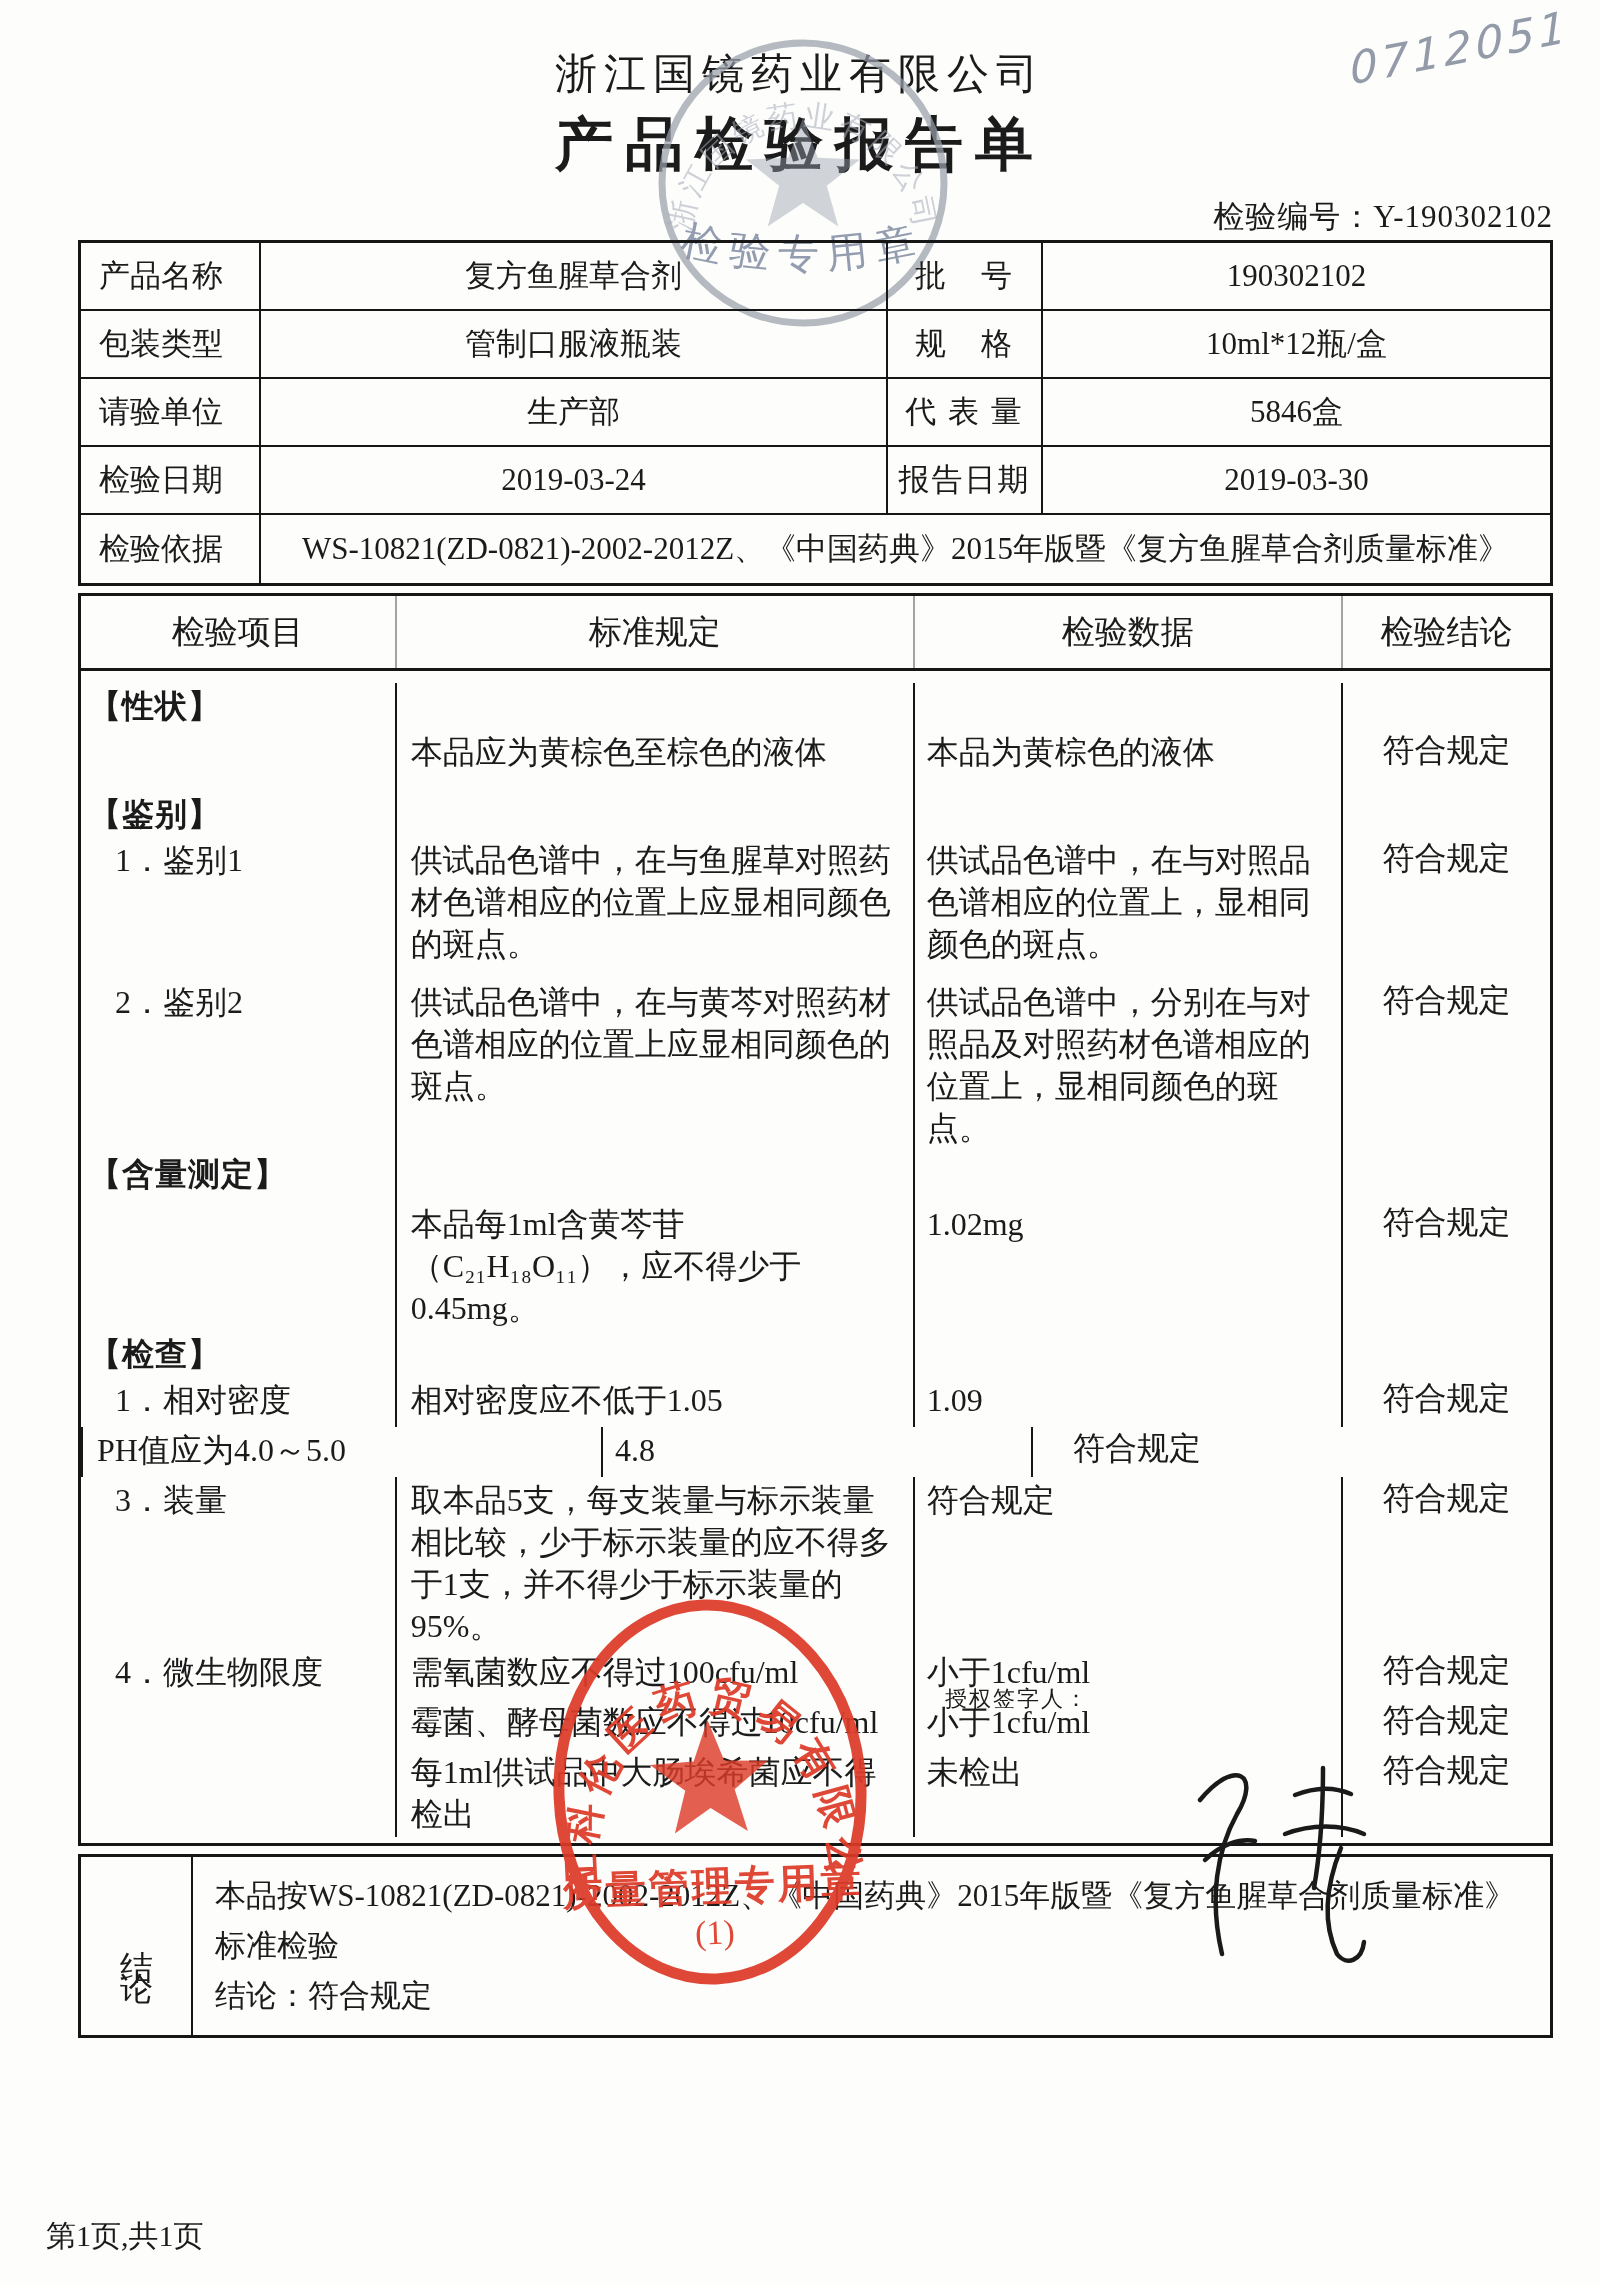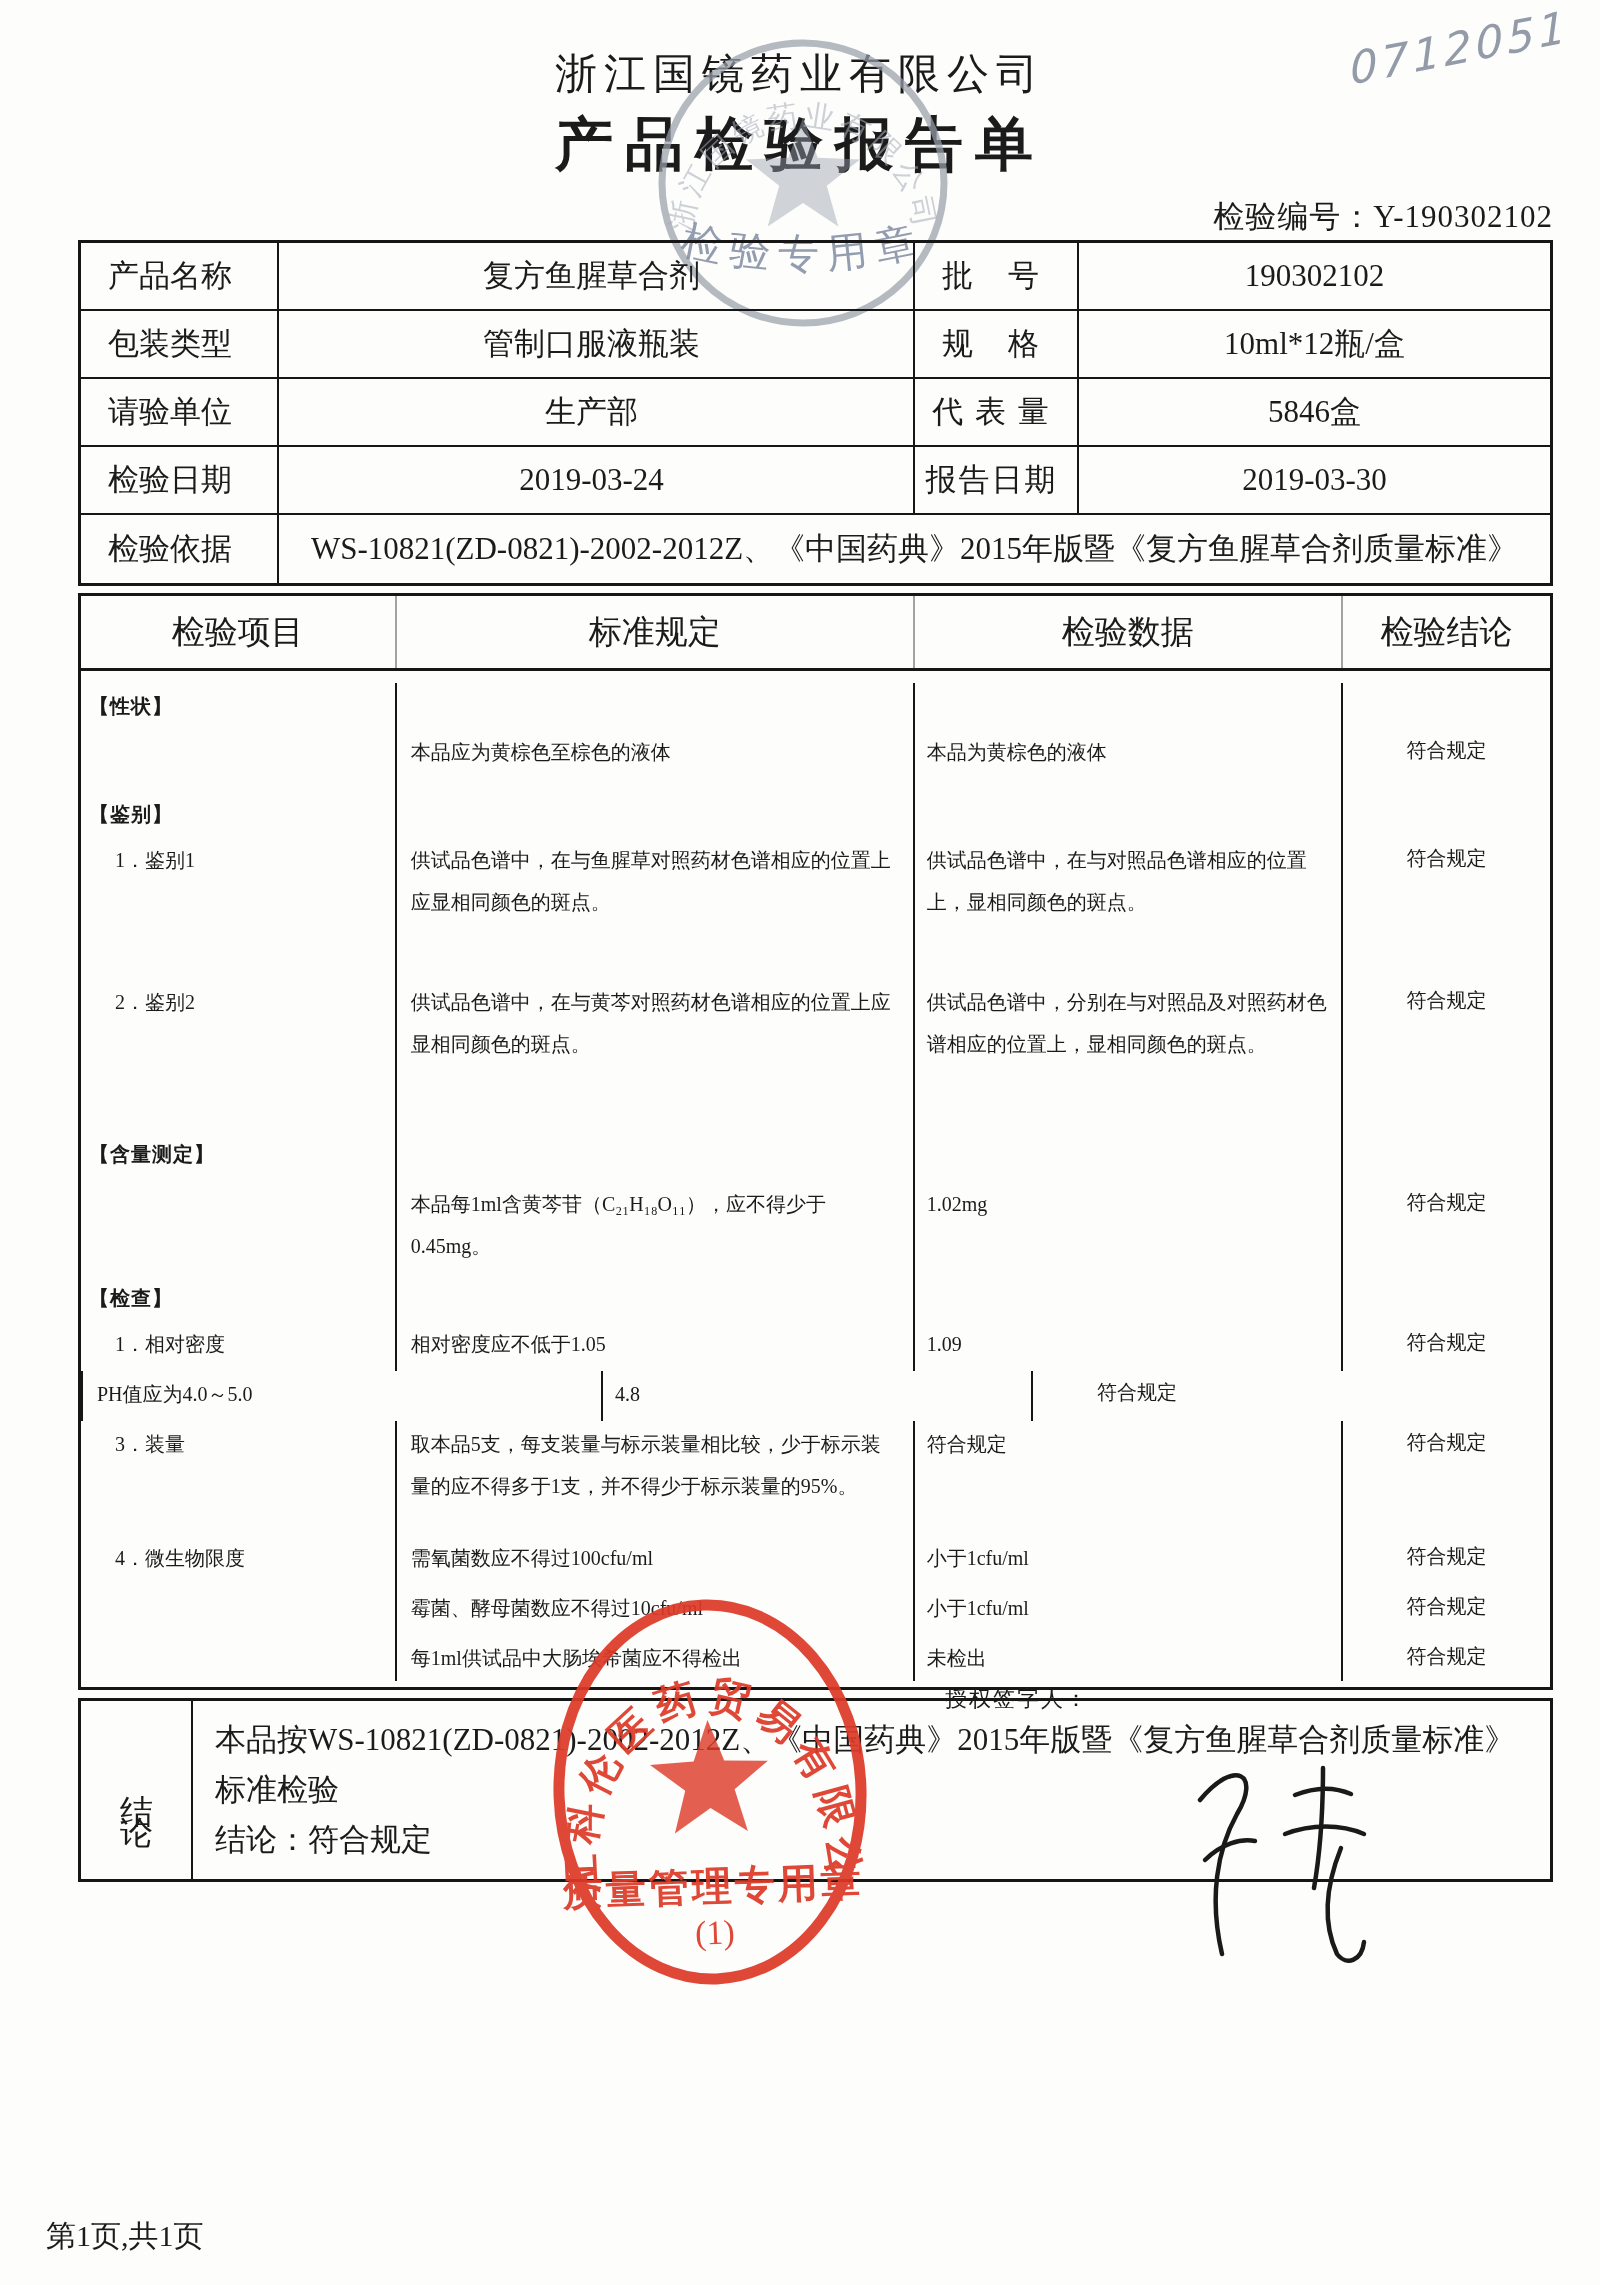--- a/index.html
+++ b/index.html
@@ -19,39 +19,39 @@
   }
   
   .graystamp {position:absolute; left:648px; top:28px; width:310px; height:312px;}
   
   .doc {position:absolute; left:78px; top:240px; width:1475px;}
   .itable {border:3px solid #161616; box-sizing:border-box;}
   .irow {display:flex; border-bottom:2px solid #161616; min-height:68px; box-sizing:border-box;}
   .irow:last-child {border-bottom:none;}
   .irow > div {
     border-left:2px solid #161616; display:flex; align-items:center; justify-content:center;
-    font-size:31px; box-sizing:border-box; padding:6px 8px;margin-left:9px;
+    font-size:31px; box-sizing:border-box; padding:6px 8px;
   }
   .irow > div:first-child {border-left:none; justify-content:flex-start; padding-left:18px;}
   .il1 {width:178px;}
   .iv1 {width:627px;}
   .il2 {width:155px; letter-spacing:2px;}
   .iv2 {flex:1;}
   .ibasis-v {flex:1;}
   
   .rtable {border:3px solid #161616; margin-top:7px; box-sizing:border-box;}
   .rhead {display:flex; border-bottom:3px solid #161616; min-height:72px;}
   .rhead > div {
     display:flex; align-items:center; justify-content:center; font-size:33px;
     border-left:2px solid #a3a3a3; box-sizing:border-box;
   }
   .rhead > div:first-child {border-left:none;}
   .hc1 {width:315px;} .hc2 {width:520px;} .hc3 {width:430px;} .hc4 {width:210px;}
   .rrow {display:flex;}
-  .rrow > div {box-sizing:border-box; font-size:20px; line-height:42px;}
+  .rrow > div {box-sizing:border-box; font-size:32px; line-height:42px;}
   .rc1 {width:315px; padding:2px 8px 2px 34px;}
   .rc2 {width:520px; padding:2px 12px 2px 14px; border-left:2px solid #161616;}
   .rc3 {width:430px; padding:2px 10px 2px 12px; border-left:2px solid #161616; line-height:52px;}
   .rc4 {width:210px; border-left:2px solid #161616; text-align:center;}
   .sect .rc1 {font-weight:bold; padding-left:8px; letter-spacing:1px;}
   .r0 {min-height:42px; padding-top:12px;}
   .r1 {min-height:62px;}
   .r2 {min-height:46px;}
   .r3 {min-height:142px;}
   .r4 {min-height:152px;}

